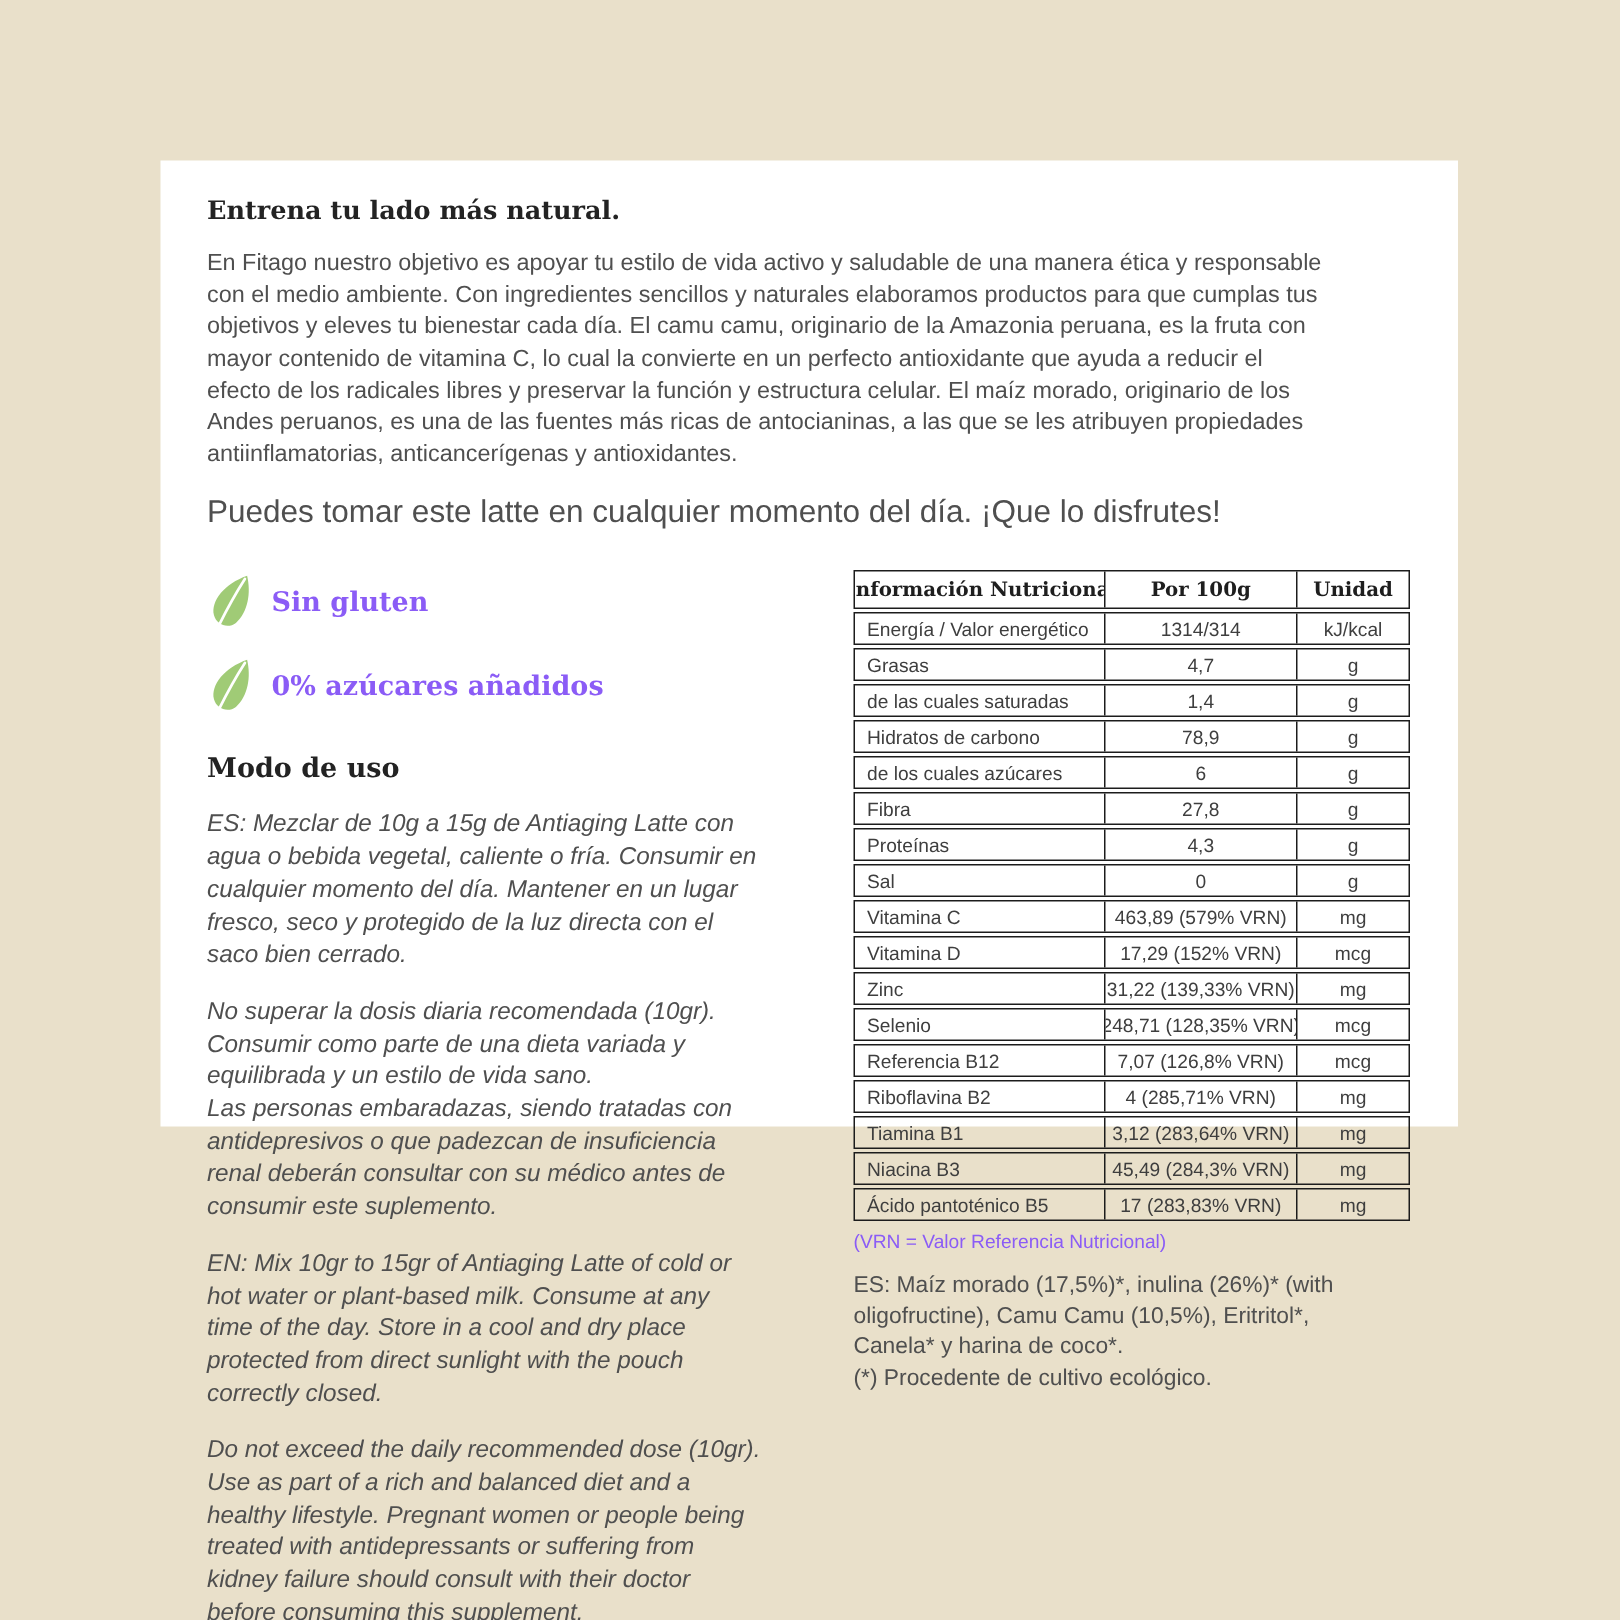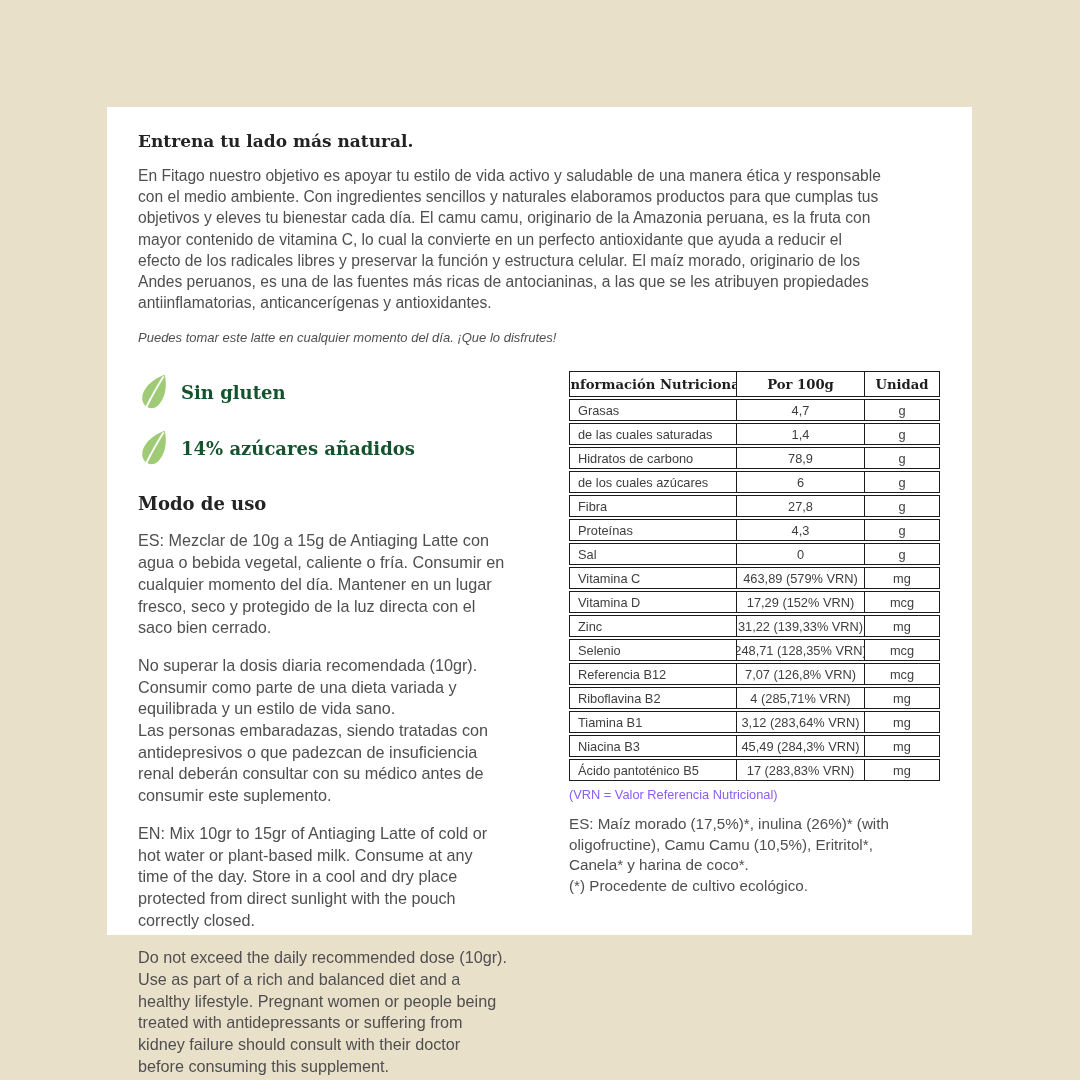--- a/index.html
+++ b/index.html
@@ -5,73 +5,73 @@
   html,body { margin:0; padding:0; }
   .stage {
     width:1080px; height:1080px;
     background:#e9e0ca;
     position:relative;
     font-family:"Liberation Sans", sans-serif;
     overflow:hidden;
   }
   .card {
     position:absolute; left:107px; top:107px;
-    width:865px; height:828px;
+    width:865px; height:644px;
     background:#ffffff;
     box-sizing:border-box;
     padding:24px 32px 18px 31px;
     color:#4f4f4f;
   }
   .page-title {
     font-family:"DejaVu Serif", serif;
     font-weight:bold;
     font-size:17px;
     color:#232323;
     margin:0 0 14px 0;
   }
   .intro {
     font-size:15.6px;
     line-height:21.2px;
     white-space:pre-line;
     margin:0;
   }
   .enjoy {
-    font-size:13px;
+    font-size:21px;
     margin:17px 0 16px 0;
-    font-style:italic;
   }
   .columns {
     display:flex;
     margin-top:24px;
     align-items:flex-start;
   }
   .left-col { width:418px; flex:none; }
   .right-col { flex:1; margin-left:13px; min-width:0; }
 
   .badge { display:flex; align-items:center; margin:2px 0 14px 2px; }
   .leaf-icon { width:30px; height:42px; flex:none; display:block; }
   .badge-label {
     font-family:"DejaVu Serif", serif;
     font-weight:bold;
     font-size:18px;
-    color:#14532d;
+    color:#8b5cf6;
     margin-left:11px;
   }
   .section-heading {
     font-family:"DejaVu Serif", serif;
     font-weight:bold;
     font-size:18px;
     color:#232323;
     margin:24px 0 0 0;
   }
   .usage-par {
     font-size:16.2px;
     line-height:21.7px;
     white-space:pre-line;
     margin:16px 0 0 0;
+    font-style:italic;
   }
 
   .ntable { margin-top:2px; }
   .nrow {
     display:grid;
     grid-template-columns:166px 128px 1fr;
     border:1.5px solid #1c1c1c;
     margin-bottom:2px;
     font-size:12.8px;
     color:#3e3e3e;
@@ -140,21 +140,21 @@
             <path d="M8,45 C13,35 22,18 31,4" stroke="#ffffff" stroke-width="2.4" fill="none" stroke-linecap="round"></path>
           </svg>
           <span class="badge-label">Sin gluten</span>
         </div>
 
         <div class="badge">
           <svg class="leaf-icon" viewBox="0 0 40 48">
             <path d="M33,1 C36.5,16 34,33 23,43 C16,48.5 5.5,44.5 3.5,36 C0.5,23.5 13,8 33,1 Z" fill="#a0cb76"></path>
             <path d="M8,45 C13,35 22,18 31,4" stroke="#ffffff" stroke-width="2.4" fill="none" stroke-linecap="round"></path>
           </svg>
-          <span class="badge-label">14% azúcares añadidos</span>
+          <span class="badge-label">0% azúcares añadidos</span>
         </div>
 
         <h2 class="section-heading">Modo de uso</h2>
 
         <p class="usage-par">ES: Mezclar de 10g a 15g de Antiaging Latte con
 agua o bebida vegetal, caliente o fría. Consumir en
 cualquier momento del día. Mantener en un lugar
 fresco, seco y protegido de la luz directa con el
 saco bien cerrado.</p>
         <p class="usage-par">No superar la dosis diaria recomendada (10gr).
@@ -181,20 +181,25 @@
       <div class="right-col">
 
         <div class="ntable">
           <div class="nrow head">
             <div>Información Nutricional</div>
             <div>Por 100g</div>
             <div>Unidad</div>
           </div>
           <div id="nutrition-rows">
               <div class="nrow">
+                <div>Energía / Valor energético</div>
+                <div>1314/314</div>
+                <div>kJ/kcal</div>
+              </div>
+              <div class="nrow">
                 <div>Grasas</div>
                 <div>4,7</div>
                 <div>g</div>
               </div>
               <div class="nrow">
                 <div>de las cuales saturadas</div>
                 <div>1,4</div>
                 <div>g</div>
               </div>
               <div class="nrow">

